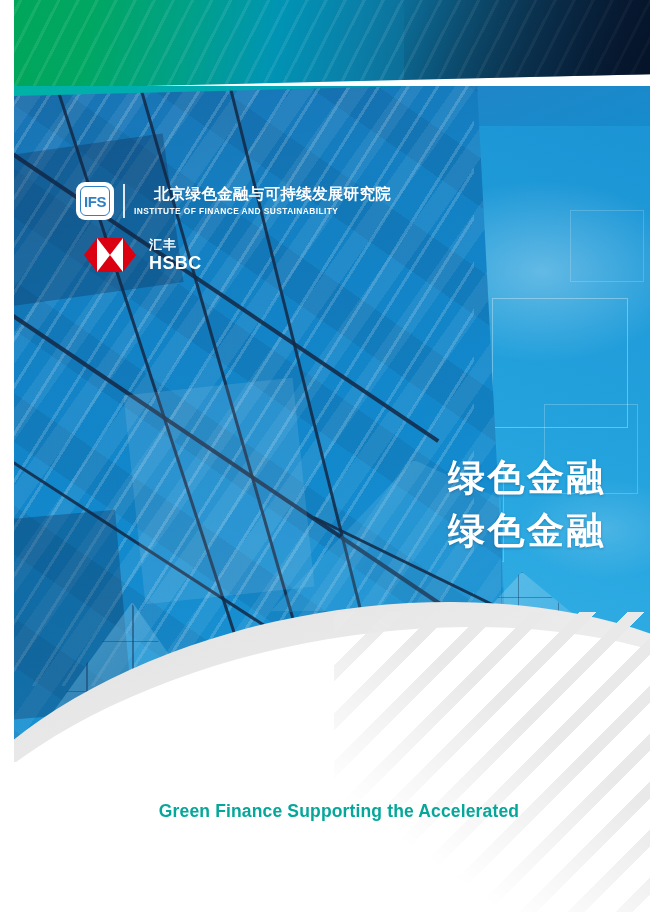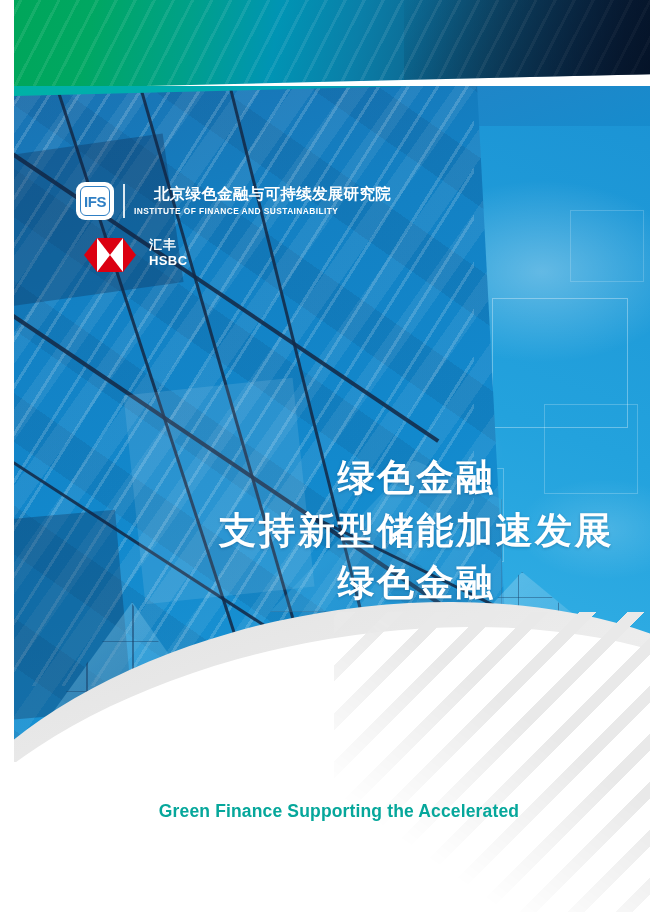--- a/index.html
+++ b/index.html
@@ -260,32 +260,32 @@
     color: #ffffff;
     line-height: 1.0;
   }
   .hsbc-cn {
     font-size: 13px;
     font-weight: bold;
     letter-spacing: 1px;
     font-family: "DejaVu Sans", "Liberation Sans", sans-serif;
   }
   .hsbc-en {
-    font-size: 13px;
+    font-size: 18px;
     font-weight: bold;
     letter-spacing: 0.4px;
     margin-top: 3px;
     font-family: "Liberation Sans", sans-serif;
   }
 
   
   .title-block {
     position: absolute;
-    right: 50px; top: 452px;
-    text-align: center;
+    right: 58px; top: 452px;
+    text-align: left;
     z-index: 30;
   }
   .title-line {
     color: #ffffff;
     font-weight: bold;
     font-size: 37px;
     letter-spacing: 2.5px;
     line-height: 1.42;
     white-space: nowrap;
     text-shadow: 0 1px 3px rgba(0,40,80,0.28);
@@ -388,21 +388,20 @@
       <div class="hsbc-txt">
         <div class="hsbc-cn">汇丰</div>
         <div class="hsbc-en">HSBC</div>
       </div>
     </div>
 
   </div>
 
   <div class="title-block">
     <div class="title-line">绿色金融</div>
-    <div class="title-line">支持新型储能加速发展</div>
     <div class="title-line">绿色金融</div>
   </div>
 
   <div class="subtitle">
     <div class="subtitle-line">Green Finance Supporting the Accelerated</div>
   </div>
 
 </div>
 
 </body></html>

